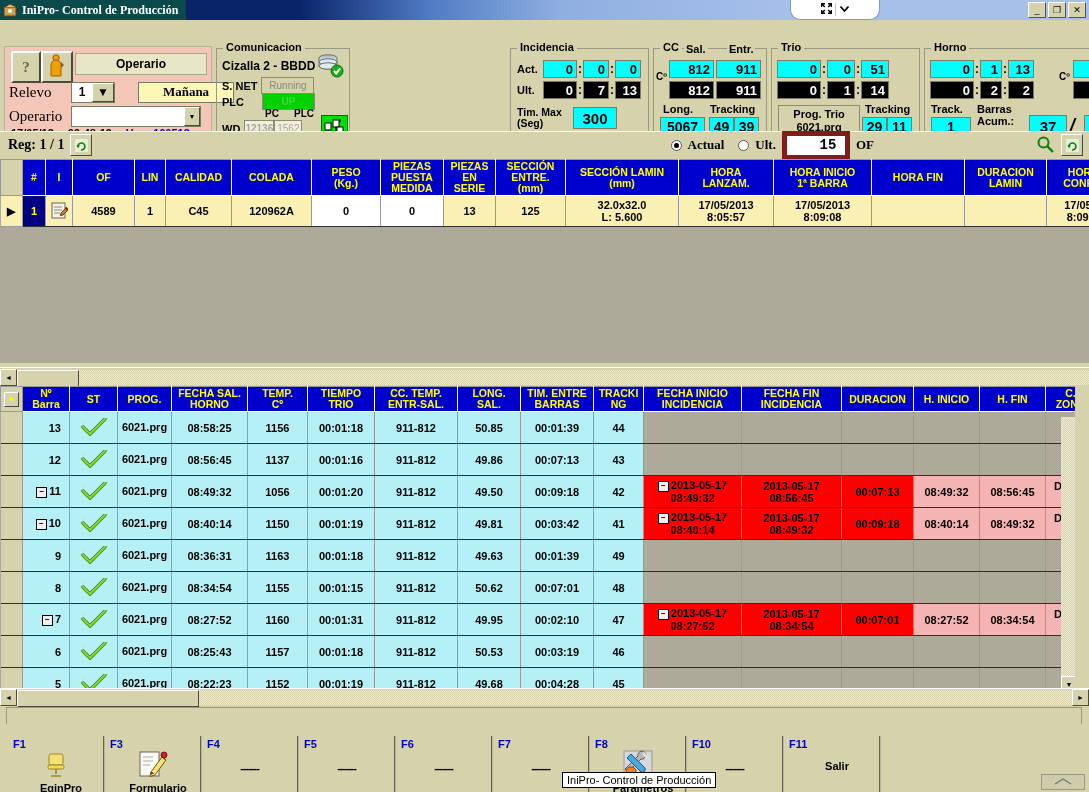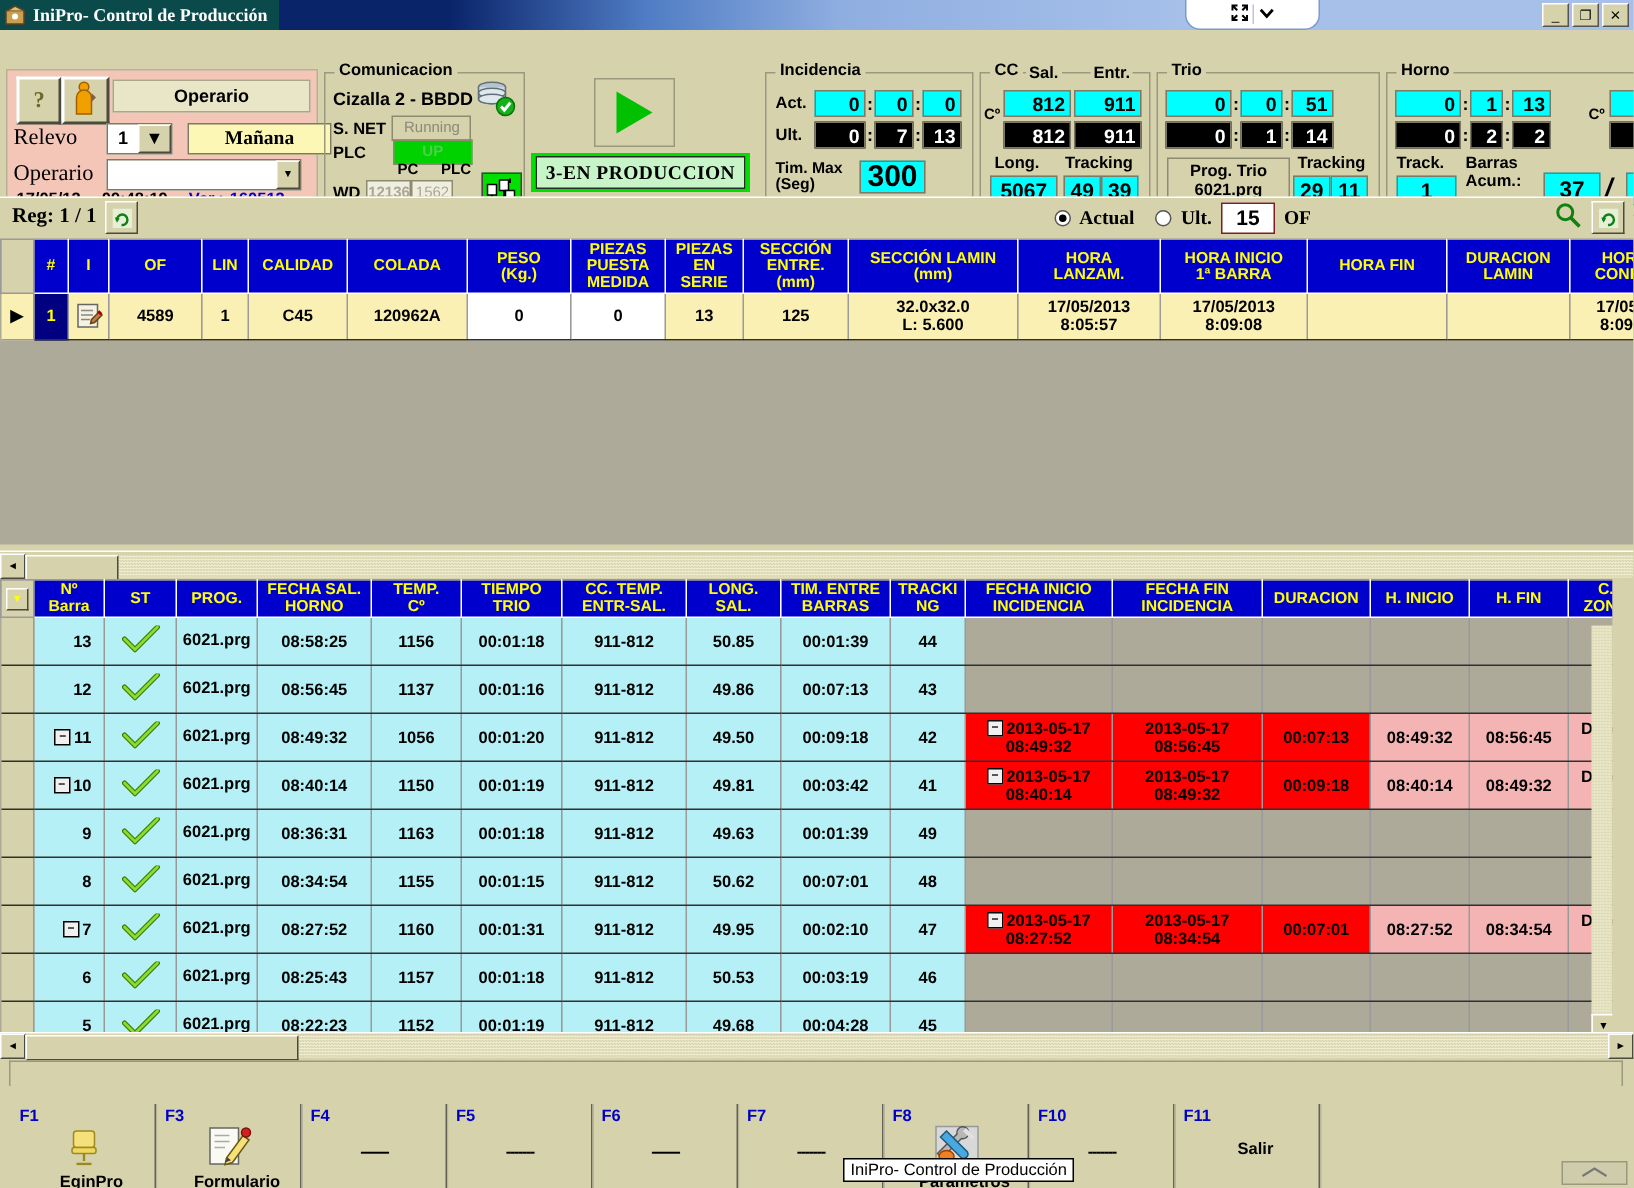--- a/index.html
+++ b/index.html
@@ -41,21 +41,21 @@
     font-weight:bold;font-size:15px;color:#6a6a2a;font-family:"Liberation Serif",serif;}
   .btn-oper{position:absolute;left:36px;top:4px;width:28px;height:28px;display:flex;align-items:center;justify-content:center;}
   .lbl-operario-top{position:absolute;left:70px;top:6px;width:130px;height:20px;background:#e9e6c8;
     border:1px solid #a9a68c;display:flex;align-items:center;justify-content:center;font-weight:bold;font-size:12px;}
   .row-relevo{position:absolute;left:4px;top:34px;height:22px;display:flex;align-items:center;}
   .lbl-relevo{width:62px;font-size:15px;font-family:"Liberation Serif",serif;color:#000;}
   .sel-relevo{width:42px;height:19px;background:#fff;border:1px solid #7b7b63;display:flex;align-items:center;}
   .sel-relevo span{flex:1;text-align:center;font-weight:bold;font-size:12px;}
   .sel-arrow{width:14px;height:17px;background:#d6d3ac;border:1px solid;border-color:#fff #4a4a3e #4a4a3e #fff;
     display:flex;align-items:center;justify-content:center;font-size:7px;}
-  .turno{margin-left:10px;width:94px;height:19px;background:#fdf7b6;border:1px solid #7b7b63;
+  .turno{margin-left:23px;width:94px;height:19px;background:#fdf7b6;border:1px solid #7b7b63;
     display:flex;align-items:center;justify-content:center;font-weight:bold;font-size:13px;font-family:"Liberation Serif",serif;}
   .row-oper2{position:absolute;left:4px;top:58px;height:22px;display:flex;align-items:center;}
   .lbl-oper2{width:62px;font-size:15px;font-family:"Liberation Serif",serif;}
   .inp-oper2{width:128px;height:19px;background:#fff;border:1px solid #7b7b63;display:flex;}
   .inp-oper2 .t{flex:1;}
   .row-ver{position:absolute;left:6px;top:80px;display:flex;align-items:center;gap:14px;font-weight:bold;font-size:11px;}
   .ver{color:#0000c8;}
 
   
   .grp-com{left:216px;top:28px;width:132px;height:92px;}
@@ -98,22 +98,22 @@
 
   
   .regbar{position:absolute;left:0;top:131px;width:1089px;height:26px;background:#d6d3ac;
     border-top:1px solid #fff;display:flex;align-items:center;}
   .reg-txt{margin-left:8px;font-weight:bold;font-size:14px;font-family:"Liberation Serif",serif;}
   .icon-btn{width:20px;height:20px;background:#d6d3ac;border:1px solid;border-color:#fff #4a4a3e #4a4a3e #fff;
     display:flex;align-items:center;justify-content:center;}
   .radio{width:11px;height:11px;border-radius:50%;background:#fff;border:1px solid #555;
     display:inline-flex;align-items:center;justify-content:center;box-sizing:border-box;}
   .radio .dot{width:5px;height:5px;border-radius:50%;background:#000;}
-  .ofnum{width:34px;height:19px;background:#fff;border:1px solid #7f1d1d;display:flex;align-items:center;
-    justify-content:center;font-weight:bold;font-size:14px;font-family:Liberation Sans, sans-serif;}
+  .ofnum{width:34px;height:19px;background:#fff;border:5px solid #7f1d1d;display:flex;align-items:center;
+    justify-content:center;font-weight:bold;font-size:14px;font-family:Liberation Mono, monospace;padding-left:24px;}
 
   
   .grid{position:absolute;background:#fff;overflow:hidden;}
   table.g{border-collapse:collapse;table-layout:fixed;}
   table.g th{background:#0000cd;color:#ffff00;font-weight:bold;font-size:10.5px;
     border:1px solid #fff;border-left-color:#9a9a9a;border-top-color:#9a9a9a;text-align:center;
     padding:1px 1px;line-height:11px;}
   table.g td{font-weight:bold;font-size:11px;text-align:center;border-right:1px solid #9a9a9a;
     border-bottom:1px solid #303030;padding:0;line-height:12px;}
   .topgrid td{background:#faf0b4;height:30px;}
@@ -263,28 +263,20 @@
       <span class="plc-icon" style="left:104px;top:66px;width:25px;height:23px;">
         <svg width="22" height="19" viewBox="0 0 22 19">
             <rect x="1" y="5" width="6" height="7" fill="#fff" stroke="#000"></rect>
             <rect x="9" y="2" width="6" height="7" fill="#fff" stroke="#000"></rect>
             <rect x="13" y="9" width="6" height="7" fill="#fff" stroke="#000"></rect>
             <path d="M4 12 v5 M12 9 v8 M16 1 v3" stroke="#000" stroke-width="1.3"></path>
           </svg>
       </span>
     </div>
 
-    <div class="prodarea">
-      <div class="playbox">
-        <span class="play"></span>
-      </div>
-      <div class="prodstate">
-        <span class="inner">3-EN PRODUCCION</span>
-      </div>
-    </div>
 
     <div class="grp grp-inc">
       <span class="cap">Incidencia</span>
       <span style="position:absolute;left:6px;top:14px;font-weight:bold;">Act.</span>
       <span style="position:absolute;left:32px;top:11px;display:flex;align-items:center;">
         <span class="vfld cyan" style="width:34px;">0</span>
           <span class="colon">:</span>
         <span class="vfld cyan" style="width:26px;">0</span>
           <span class="colon">:</span>
         <span class="vfld cyan" style="width:26px;">0</span>
@@ -293,21 +285,21 @@
       <span style="position:absolute;left:32px;top:32px;display:flex;align-items:center;">
         <span class="vfld black" style="width:34px;">0</span>
           <span class="colon">:</span>
         <span class="vfld black" style="width:26px;">7</span>
           <span class="colon">:</span>
         <span class="vfld black" style="width:26px;">13</span>
       </span>
       <span style="position:absolute;left:6px;top:58px;line-height:11px;font-weight:bold;font-size:10.5px;">
         <span>Tim. Max</span><br><span>(Seg)</span>
       </span>
-      <span class="vfld cyan c" style="position:absolute;left:62px;top:58px;width:44px;height:22px;font-size:20px;">300</span>
+      <span class="vfld cyan c" style="position:absolute;left:62px;top:58px;width:44px;height:22px;font-size:15px;">300</span>
     </div>
 
     <div class="grp grp-cc">
       <span class="cap">CC</span>
       <span class="minicap" style="position:absolute;left:30px;top:-6px;background:#d6d3ac;padding:0 2px;">Sal.</span>
       <span class="minicap" style="position:absolute;left:73px;top:-6px;background:#d6d3ac;padding:0 2px;">Entr.</span>
       <span style="position:absolute;left:2px;top:22px;font-weight:bold;font-size:10px;">Cº</span>
       <span class="vfld cyan" style="position:absolute;left:15px;top:11px;width:45px;">812</span>
       <span class="vfld cyan" style="position:absolute;left:62px;top:11px;width:45px;">911</span>
       <span class="vfld black" style="position:absolute;left:15px;top:32px;width:45px;">812</span>

